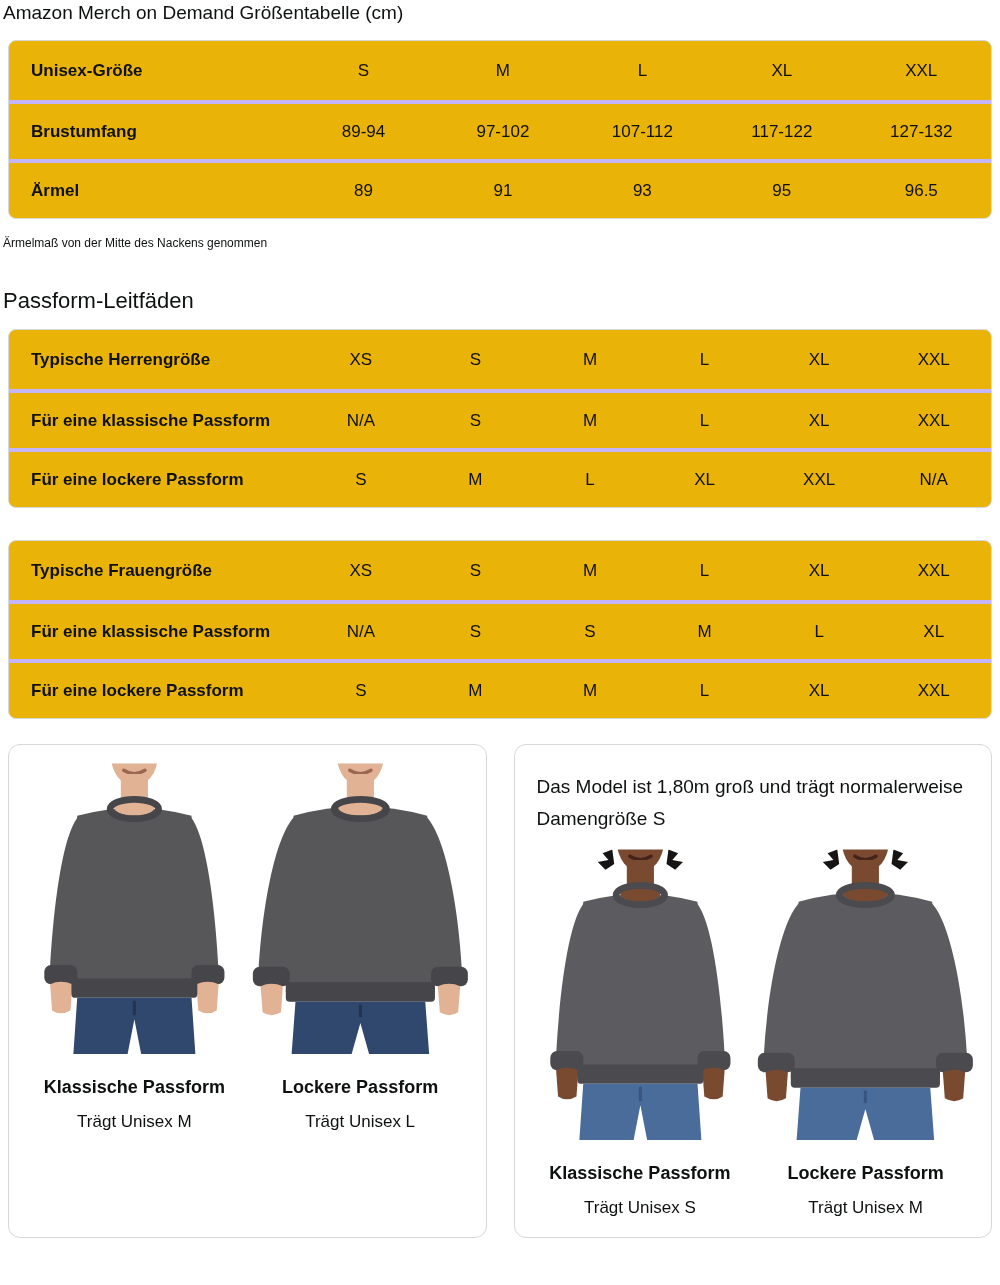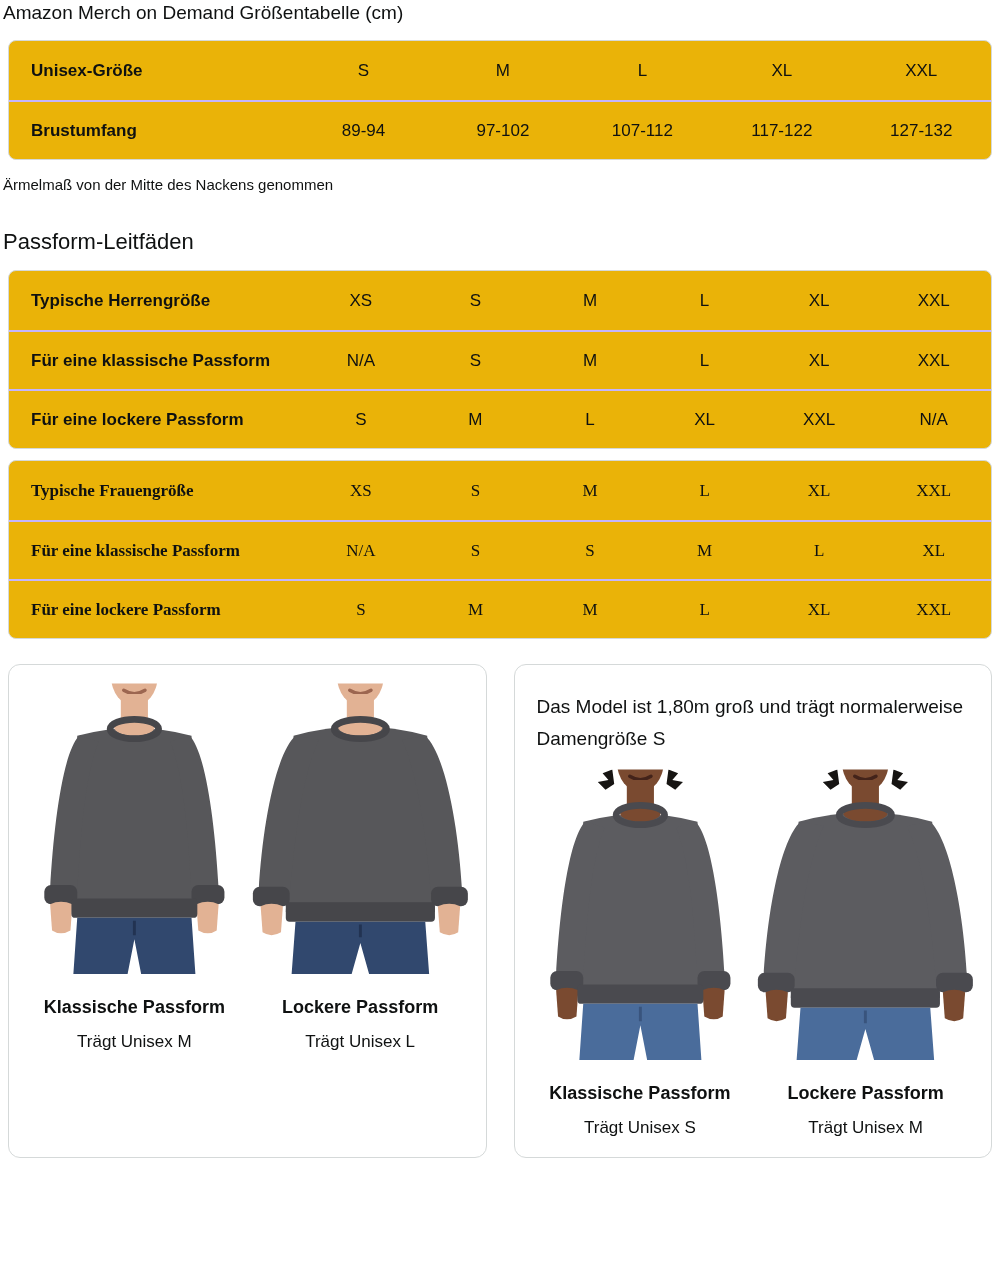--- a/index.html
+++ b/index.html
@@ -28,44 +28,44 @@
     background: #eab308;
     overflow: hidden;
   }
   .trow {
     display: grid;
     align-items: center;
     height: 59px;
   }
   .t5 .trow { grid-template-columns: 29% repeat(5, 1fr); }
   .t6 .trow { grid-template-columns: 30% repeat(6, 1fr); }
-  .trow + .trow { border-top: 2px solid #c4b5fd; }
+  .trow + .trow { border-top: 4px solid #c4b5fd; }
   .cell {
     font-size: 17px;
     text-align: center;
     white-space: nowrap;
   }
   .cell.label {
     text-align: left;
     padding-left: 22px;
     font-weight: 700;
   }
 
   .sleeve-note {
-    font-size: 15px;
+    font-size: 12px;
     margin: 15px 0 0 3px;
     line-height: 19px;
   }
   .fit-heading {
     font-size: 22px;
     font-weight: 400;
     margin: 37px 0 18px 3px;
     line-height: 21px;
   }
-  .table-gap { margin-top: 11px; font-family: Liberation Serif, serif; }
+  .table-gap { margin-top: 32px; }
 
   
   .model-cards {
     display: flex;
     gap: 27px;
     margin: 25px 8px 0 8px;
   }
   .model-card {
     flex: 1;
     border: 1px solid #d5d9d9;
@@ -175,20 +175,28 @@
       <div class="cell">XXL</div>
     </div>
     <div class="trow">
       <div class="cell label">Brustumfang</div>
       <div class="cell">89-94</div>
       <div class="cell">97-102</div>
       <div class="cell">107-112</div>
       <div class="cell">117-122</div>
       <div class="cell">127-132</div>
     </div>
+    <div class="trow">
+      <div class="cell label">Ärmel</div>
+      <div class="cell">89</div>
+      <div class="cell">91</div>
+      <div class="cell">93</div>
+      <div class="cell">95</div>
+      <div class="cell">96.5</div>
+    </div>
   </section>
 
   <p class="sleeve-note">Ärmelmaß von der Mitte des Nackens genommen</p>
 
   <h2 class="fit-heading">Passform-Leitfäden</h2>
 
   <section class="sizing-table t6">
     <div class="trow">
       <div class="cell label">Typische Herrengröße</div>
       <div class="cell">XS</div>

